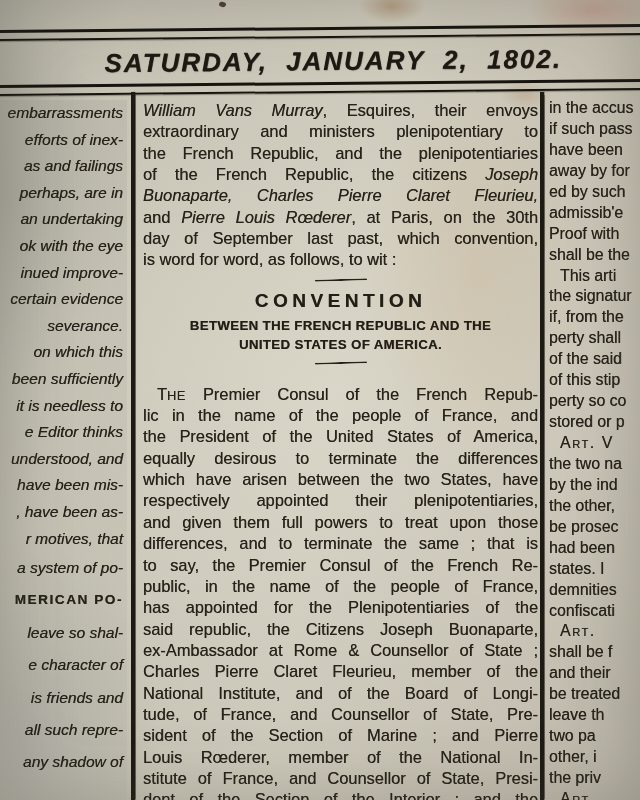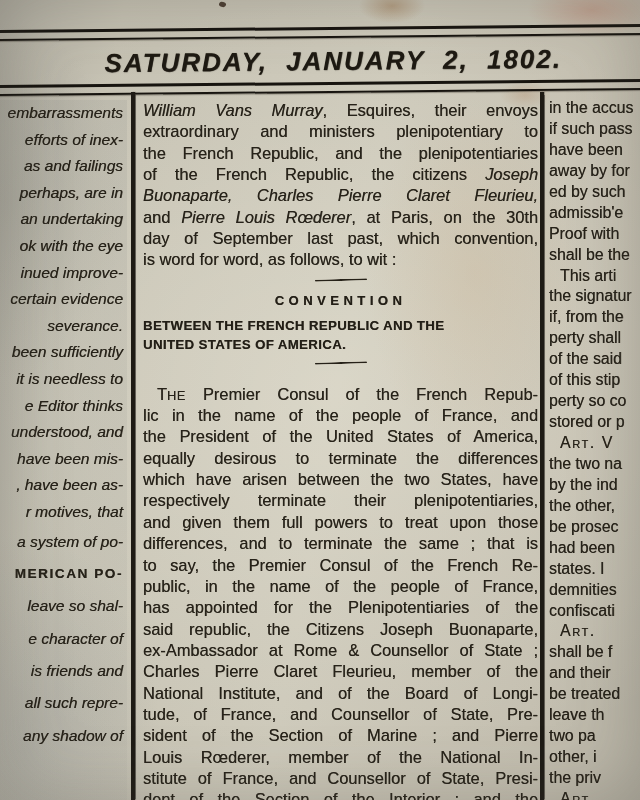--- a/index.html
+++ b/index.html
@@ -46,23 +46,23 @@
 
   .col-mid{left:143px;top:100px;width:395px;font-size:16.4px;}
   .mline{height:21.35px;line-height:21.35px;text-align:justify;text-align-last:justify;
     overflow:hidden;}
   .mline.noj{text-align:center;text-align-last:left;}
   .mline.indent{text-indent:14px;margin-top:20px;}
   .it{font-style:italic;}
   .sc{font-size:0.78em;letter-spacing:0.5px;}
   .dash{width:52px;height:0;border-top:2.4px solid #262118;margin:8px auto 7px;
     transform:rotate(-1.5deg);border-radius:2px;}
-  .conv-title{font-size:13px;font-weight:bold;letter-spacing:4.5px;text-align:center;
+  .conv-title{font-size:19px;font-weight:bold;letter-spacing:4.5px;text-align:center;
     margin:0 0 3px;height:25px;line-height:25px;color:#221e16;}
-  .conv-sub{font-size:13.2px;font-weight:bold;letter-spacing:0.4px;
+  .conv-sub{font-size:13.2px;font-weight:bold;text-align:center;letter-spacing:0.4px;
     height:19px;line-height:19px;color:#221e16;}
 
   .col-right{left:549px;top:98px;width:91px;height:702px;overflow:hidden;font-size:15.8px;}
   .rline{height:20.95px;line-height:20.95px;white-space:nowrap;}
   .rline.indent{padding-left:11px;}
   .rline.art{font-variant:small-caps;letter-spacing:1.6px;}
 </style>
 </head>
 <body>
 
@@ -79,20 +79,21 @@
   <div class="col col-left">
       <div class="lline">embarrassments</div>
       <div class="lline">efforts of inex-</div>
       <div class="lline">as and failings</div>
       <div class="lline">perhaps, are in</div>
       <div class="lline">an undertaking</div>
       <div class="lline">ok with the eye</div>
       <div class="lline">inued improve-</div>
       <div class="lline">certain evidence</div>
       <div class="lline">severance.</div>
+      <div class="lline">on which this</div>
       <div class="lline">been sufficiently</div>
       <div class="lline">it is needless to</div>
       <div class="lline">e Editor thinks</div>
       <div class="lline">understood, and</div>
       <div class="lline">have been mis-</div>
       <div class="lline">, have been as-</div>
       <div class="lline">r motives, that</div>
       <div class="lline wide">a system of po-</div>
       <div class="lline wide caps">MERICAN PO-</div>
       <div class="lline wide">leave so shal-</div>
@@ -119,21 +120,21 @@
     <div class="conv-title">CONVENTION</div>
     <div class="conv-sub">BETWEEN THE FRENCH REPUBLIC AND THE</div>
     <div class="conv-sub">UNITED STATES OF AMERICA.</div>
     <div class="dash"></div>
     <div>
         <div class="mline indent"><span>T</span><span class="sc">HE</span><span> Premier Consul of the French Repub-</span></div>
         <div class="mline">lic in the name of the people of France, and</div>
         <div class="mline">the President of the United States of America,</div>
         <div class="mline">equally desirous to terminate the differences</div>
         <div class="mline">which have arisen between the two States, have</div>
-        <div class="mline">respectively terminate their plenipotentiaries,</div>
+        <div class="mline">respectively appointed their plenipotentiaries,</div>
         <div class="mline">and given them full powers to treat upon those</div>
         <div class="mline">differences, and to terminate the same ; that is</div>
         <div class="mline">to say, the Premier Consul of the French Re-</div>
         <div class="mline">public, in the name of the people of France,</div>
         <div class="mline">has appointed for the Plenipotentiaries of the</div>
         <div class="mline">said republic, the Citizens Joseph Buonaparte,</div>
         <div class="mline">ex-Ambassador at Rome &amp; Counsellor of State ;</div>
         <div class="mline">Charles Pierre Claret Fleurieu, member of the</div>
         <div class="mline">National Institute, and of the Board of Longi-</div>
         <div class="mline">tude, of France, and Counsellor of State, Pre-</div>

